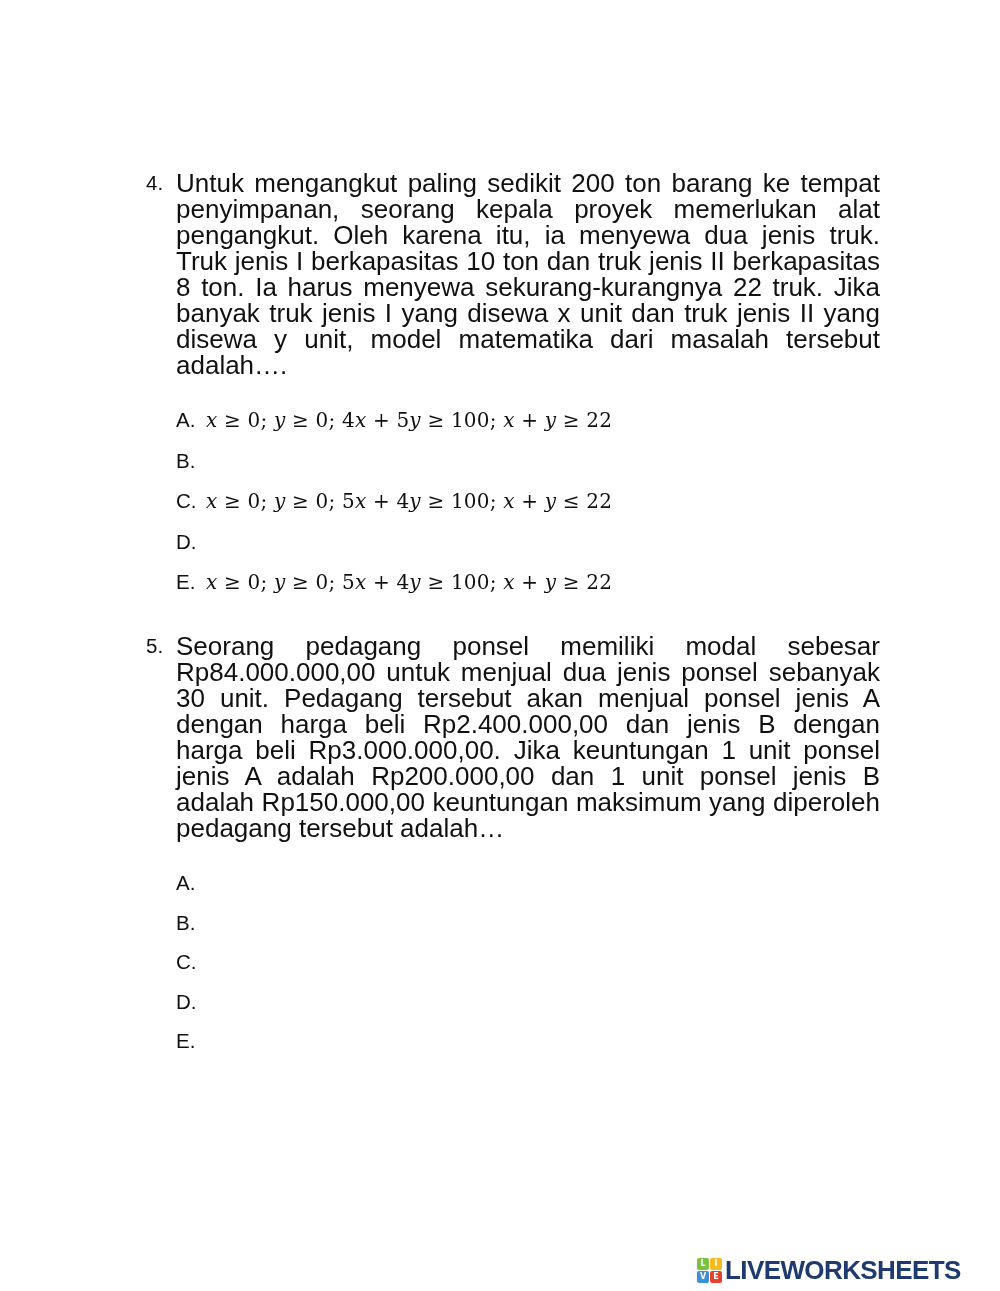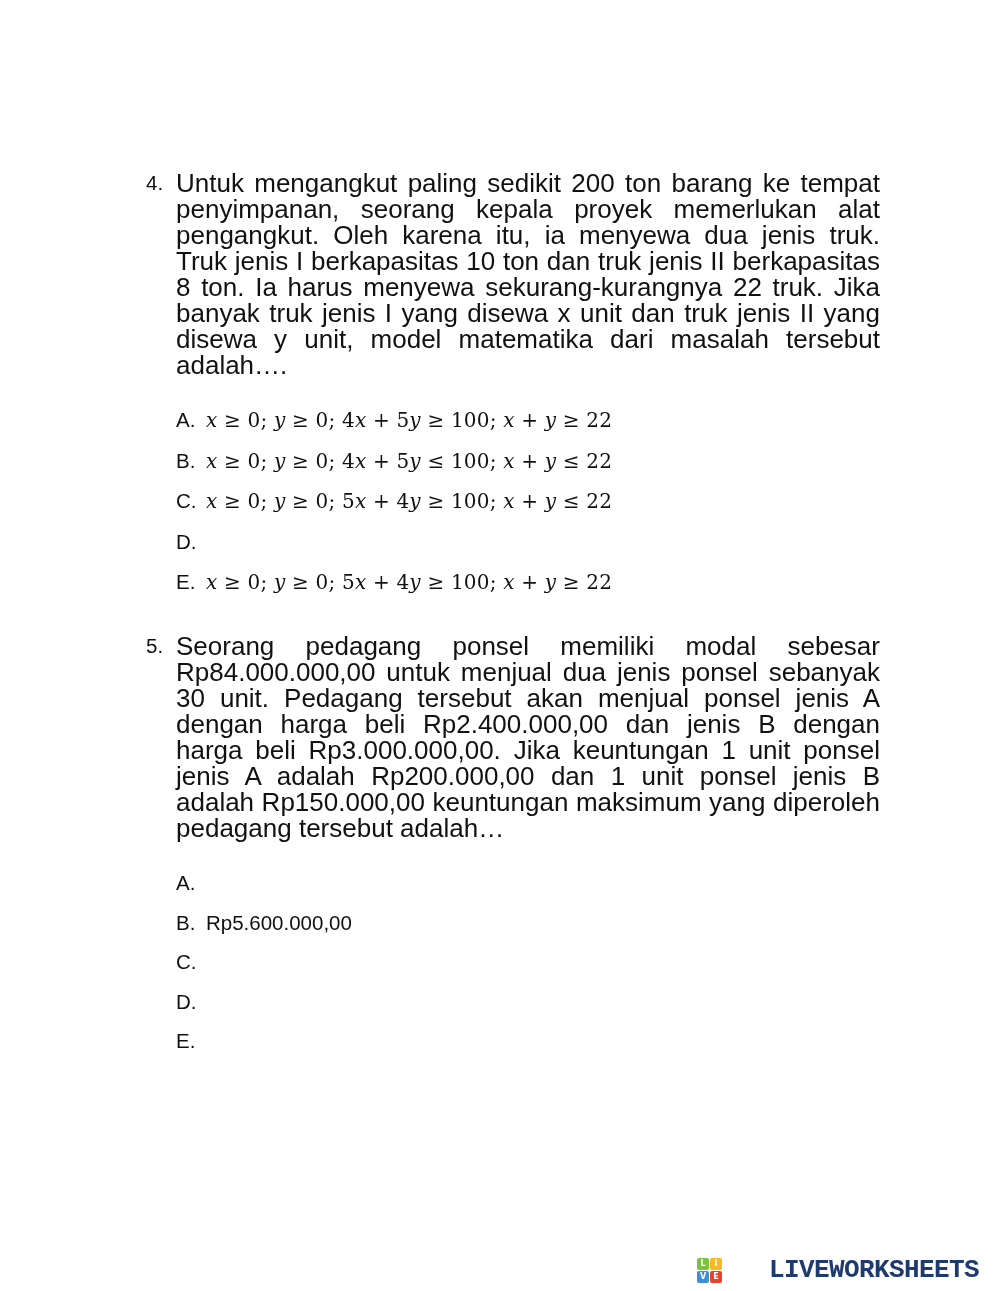--- a/index.html
+++ b/index.html
@@ -17,39 +17,38 @@
   #q4 { top: 170px; }
   #q4 .options { margin-top: 22px; }
   #q4 .opt { height: 40.5px; line-height: 40.5px; }
   #q5 { top: 633px; }
   #q5 .options { margin-top: 22px; }
   #q5 .opt { height: 39.5px; line-height: 39.5px; }
   .logo { position: absolute; left: 697px; top: 1255px; display: flex; align-items: center; }
   .logo-icon { display: grid; grid-template-columns: 12px 12px; grid-template-rows: 12px 12px; gap: 1px; margin-right: 3px; }
   .logo-sq { font-family: "DejaVu Sans", sans-serif; font-size: 8px; font-weight: bold; color: #fff;
              display: flex; align-items: center; justify-content: center; border-radius: 2px; }
-  .logo-text { font-family: Liberation Mono, monospace; font-weight: bold; font-size: 26px;
-               color: #1f3a6e; letter-spacing: -0.6px; line-height: 30px; margin-left: 44px; }
+  .logo-text { font-family: Liberation Sans, sans-serif; font-weight: bold; font-size: 26px;
+               color: #1f3a6e; letter-spacing: -0.6px; line-height: 30px; }
 </style>
 </head>
 <body>
 
 <div class="question" id="q4">
   <div class="q-row">
     <span class="q-num">4.</span>
     <span class="q-text">Untuk mengangkut paling sedikit 200 ton barang ke tempat penyimpanan, seorang kepala proyek memerlukan alat pengangkut. Oleh karena itu, ia menyewa dua jenis truk. Truk jenis I berkapasitas 10 ton dan truk jenis II berkapasitas 8 ton. Ia harus menyewa sekurang-kurangnya 22 truk. Jika banyak truk jenis I yang disewa x unit dan truk jenis II yang disewa y unit, model matematika dari masalah tersebut adalah….</span>
   </div>
   <div class="options">
     <div class="opt">
       <span class="opt-letter">A.</span>
       <span class="math">𝑥 ≥ 0; 𝑦 ≥ 0; 4𝑥 + 5𝑦 ≥ 100; 𝑥 + 𝑦 ≥ 22</span>
     </div>
     <div class="opt">
       <span class="opt-letter">B.</span>
-      <span class="math">𝑥 ≥ 0; 𝑦 ≥ 0; 4𝑥 + 5𝑦 ≤ 100; 𝑥 + 𝑦 ≤ 22</span>
     </div>
     <div class="opt">
       <span class="opt-letter">C.</span>
       <span class="math">𝑥 ≥ 0; 𝑦 ≥ 0; 5𝑥 + 4𝑦 ≥ 100; 𝑥 + 𝑦 ≤ 22</span>
     </div>
     <div class="opt">
       <span class="opt-letter">D.</span>
     </div>
     <div class="opt">
       <span class="opt-letter">E.</span>
@@ -62,21 +61,20 @@
   <div class="q-row">
     <span class="q-num">5.</span>
     <span class="q-text">Seorang pedagang ponsel memiliki modal sebesar Rp84.000.000,00 untuk menjual dua jenis ponsel sebanyak 30 unit. Pedagang tersebut akan menjual ponsel jenis A dengan harga beli Rp2.400.000,00 dan jenis B dengan harga beli Rp3.000.000,00. Jika keuntungan 1 unit ponsel jenis A adalah Rp200.000,00 dan 1 unit ponsel jenis B adalah Rp150.000,00 keuntungan maksimum yang diperoleh pedagang tersebut adalah…</span>
   </div>
   <div class="options">
     <div class="opt">
       <span class="opt-letter">A.</span>
     </div>
     <div class="opt">
       <span class="opt-letter">B.</span>
-      <span>Rp5.600.000,00</span>
     </div>
     <div class="opt">
       <span class="opt-letter">C.</span>
     </div>
     <div class="opt">
       <span class="opt-letter">D.</span>
     </div>
     <div class="opt">
       <span class="opt-letter">E.</span>
     </div>

